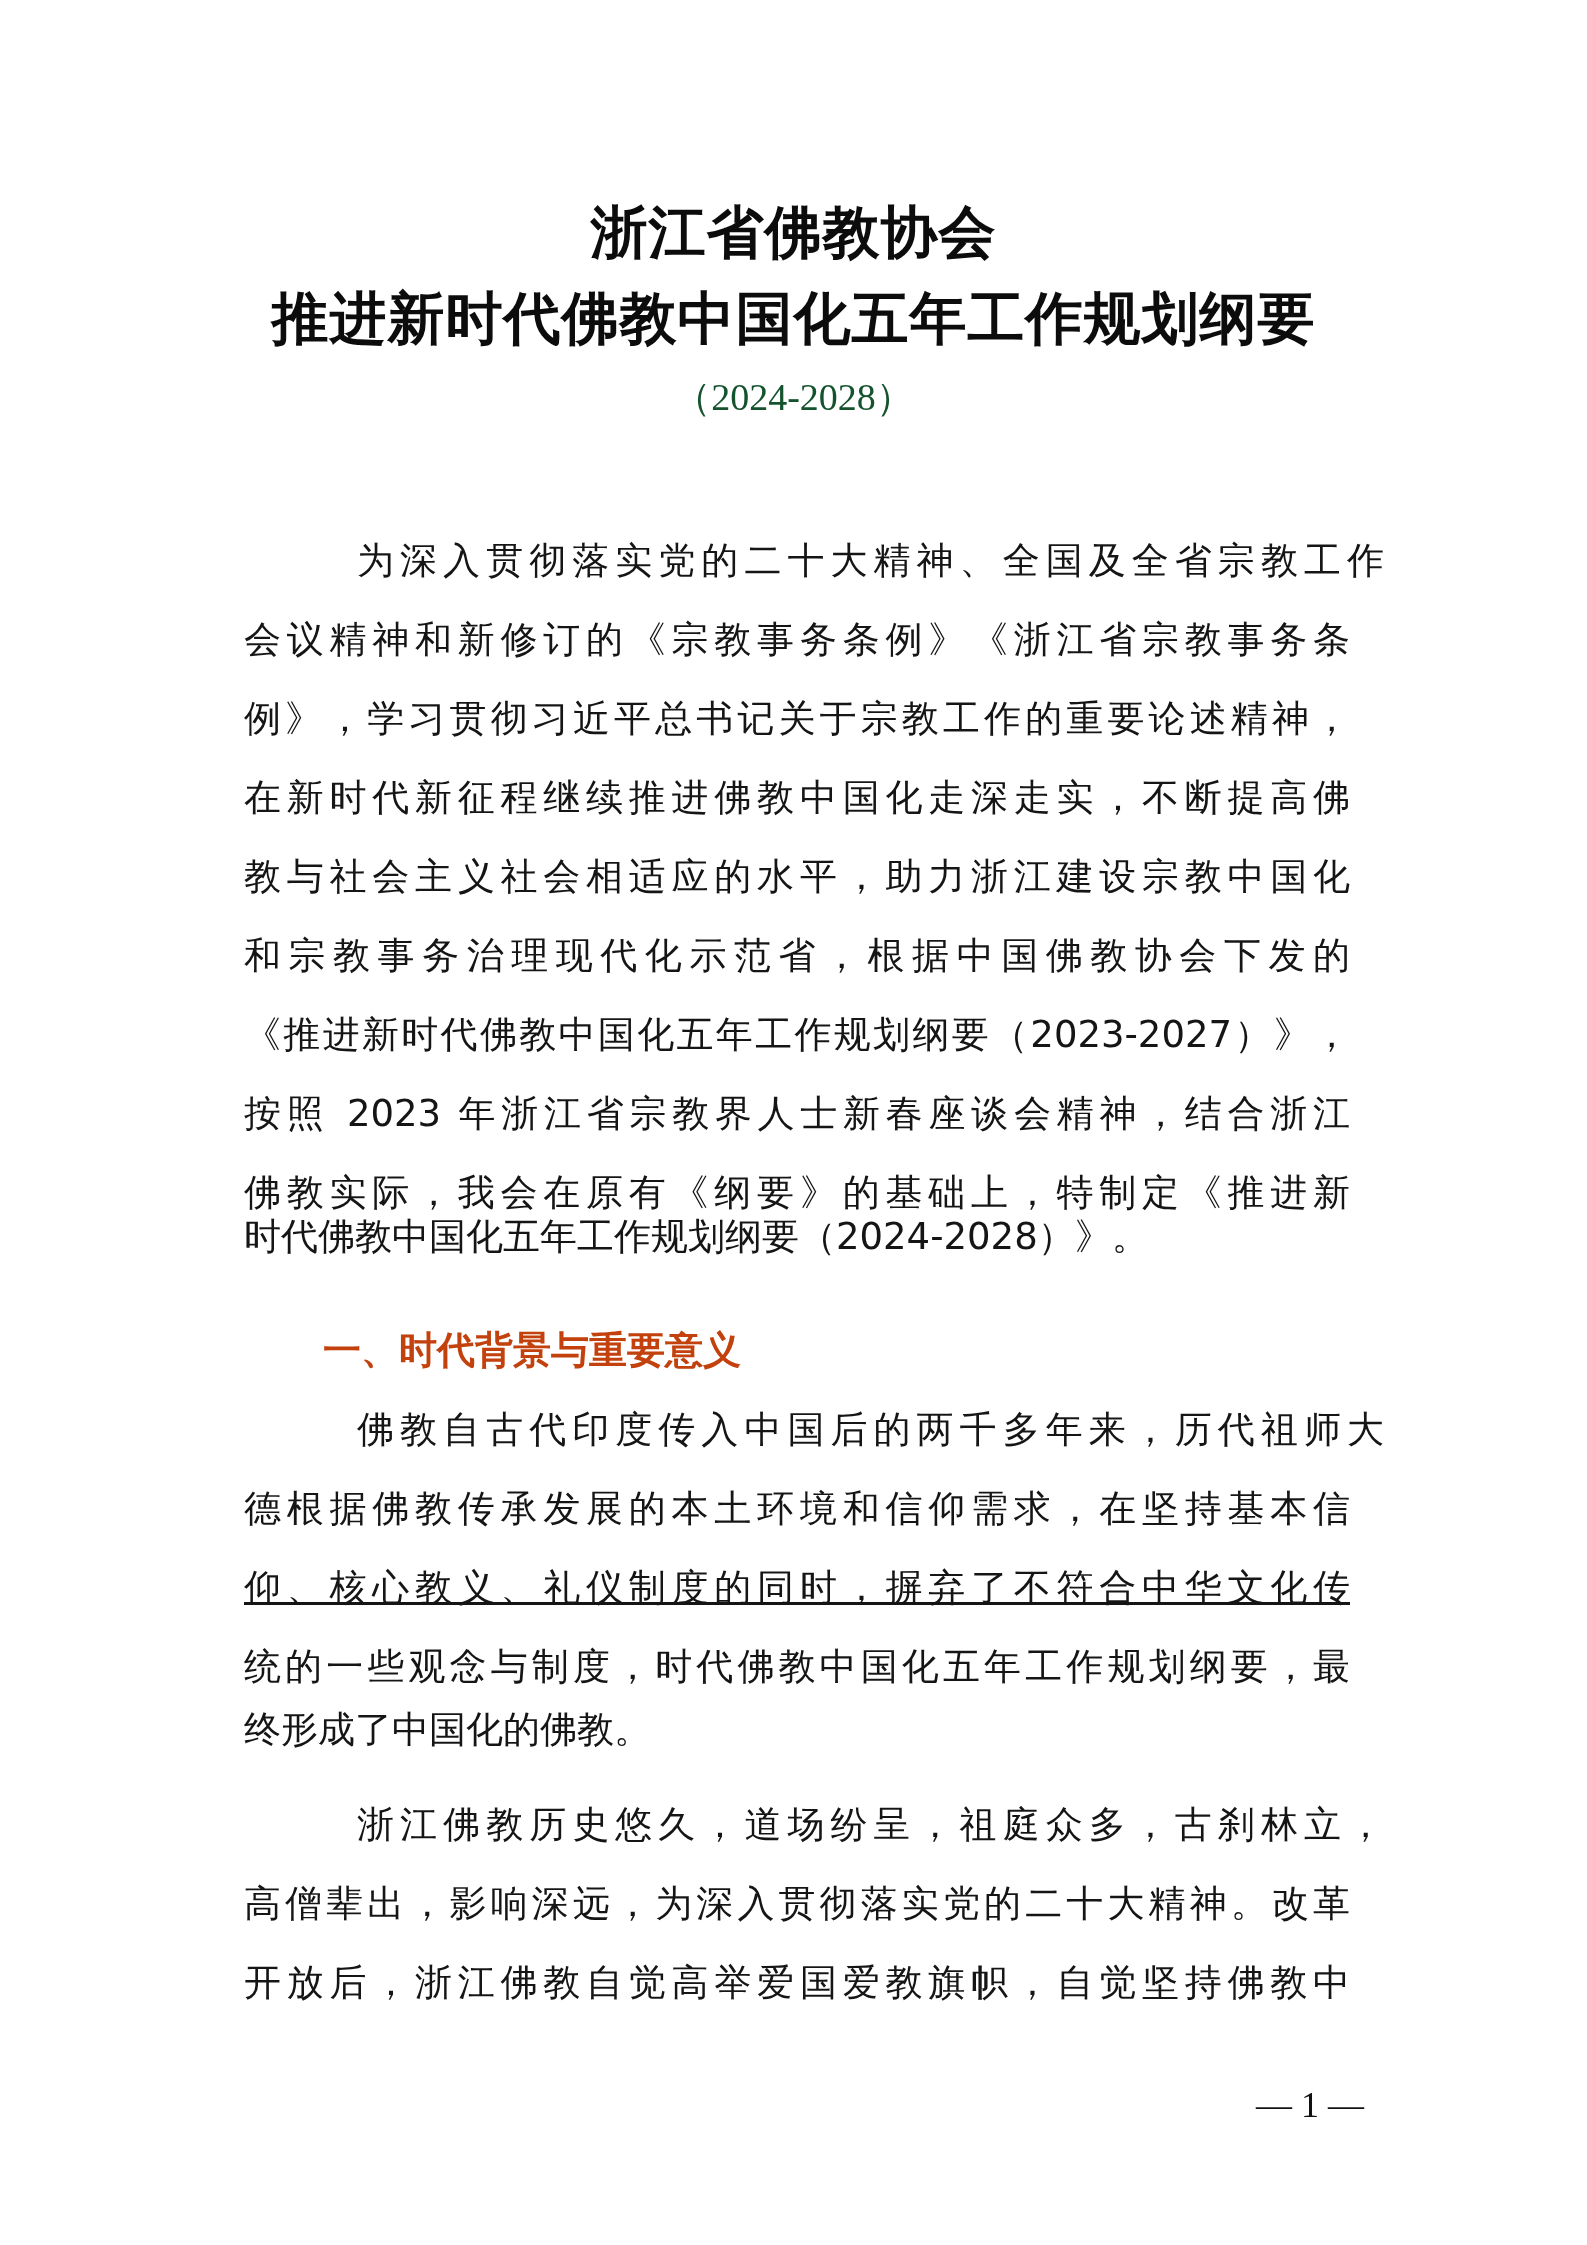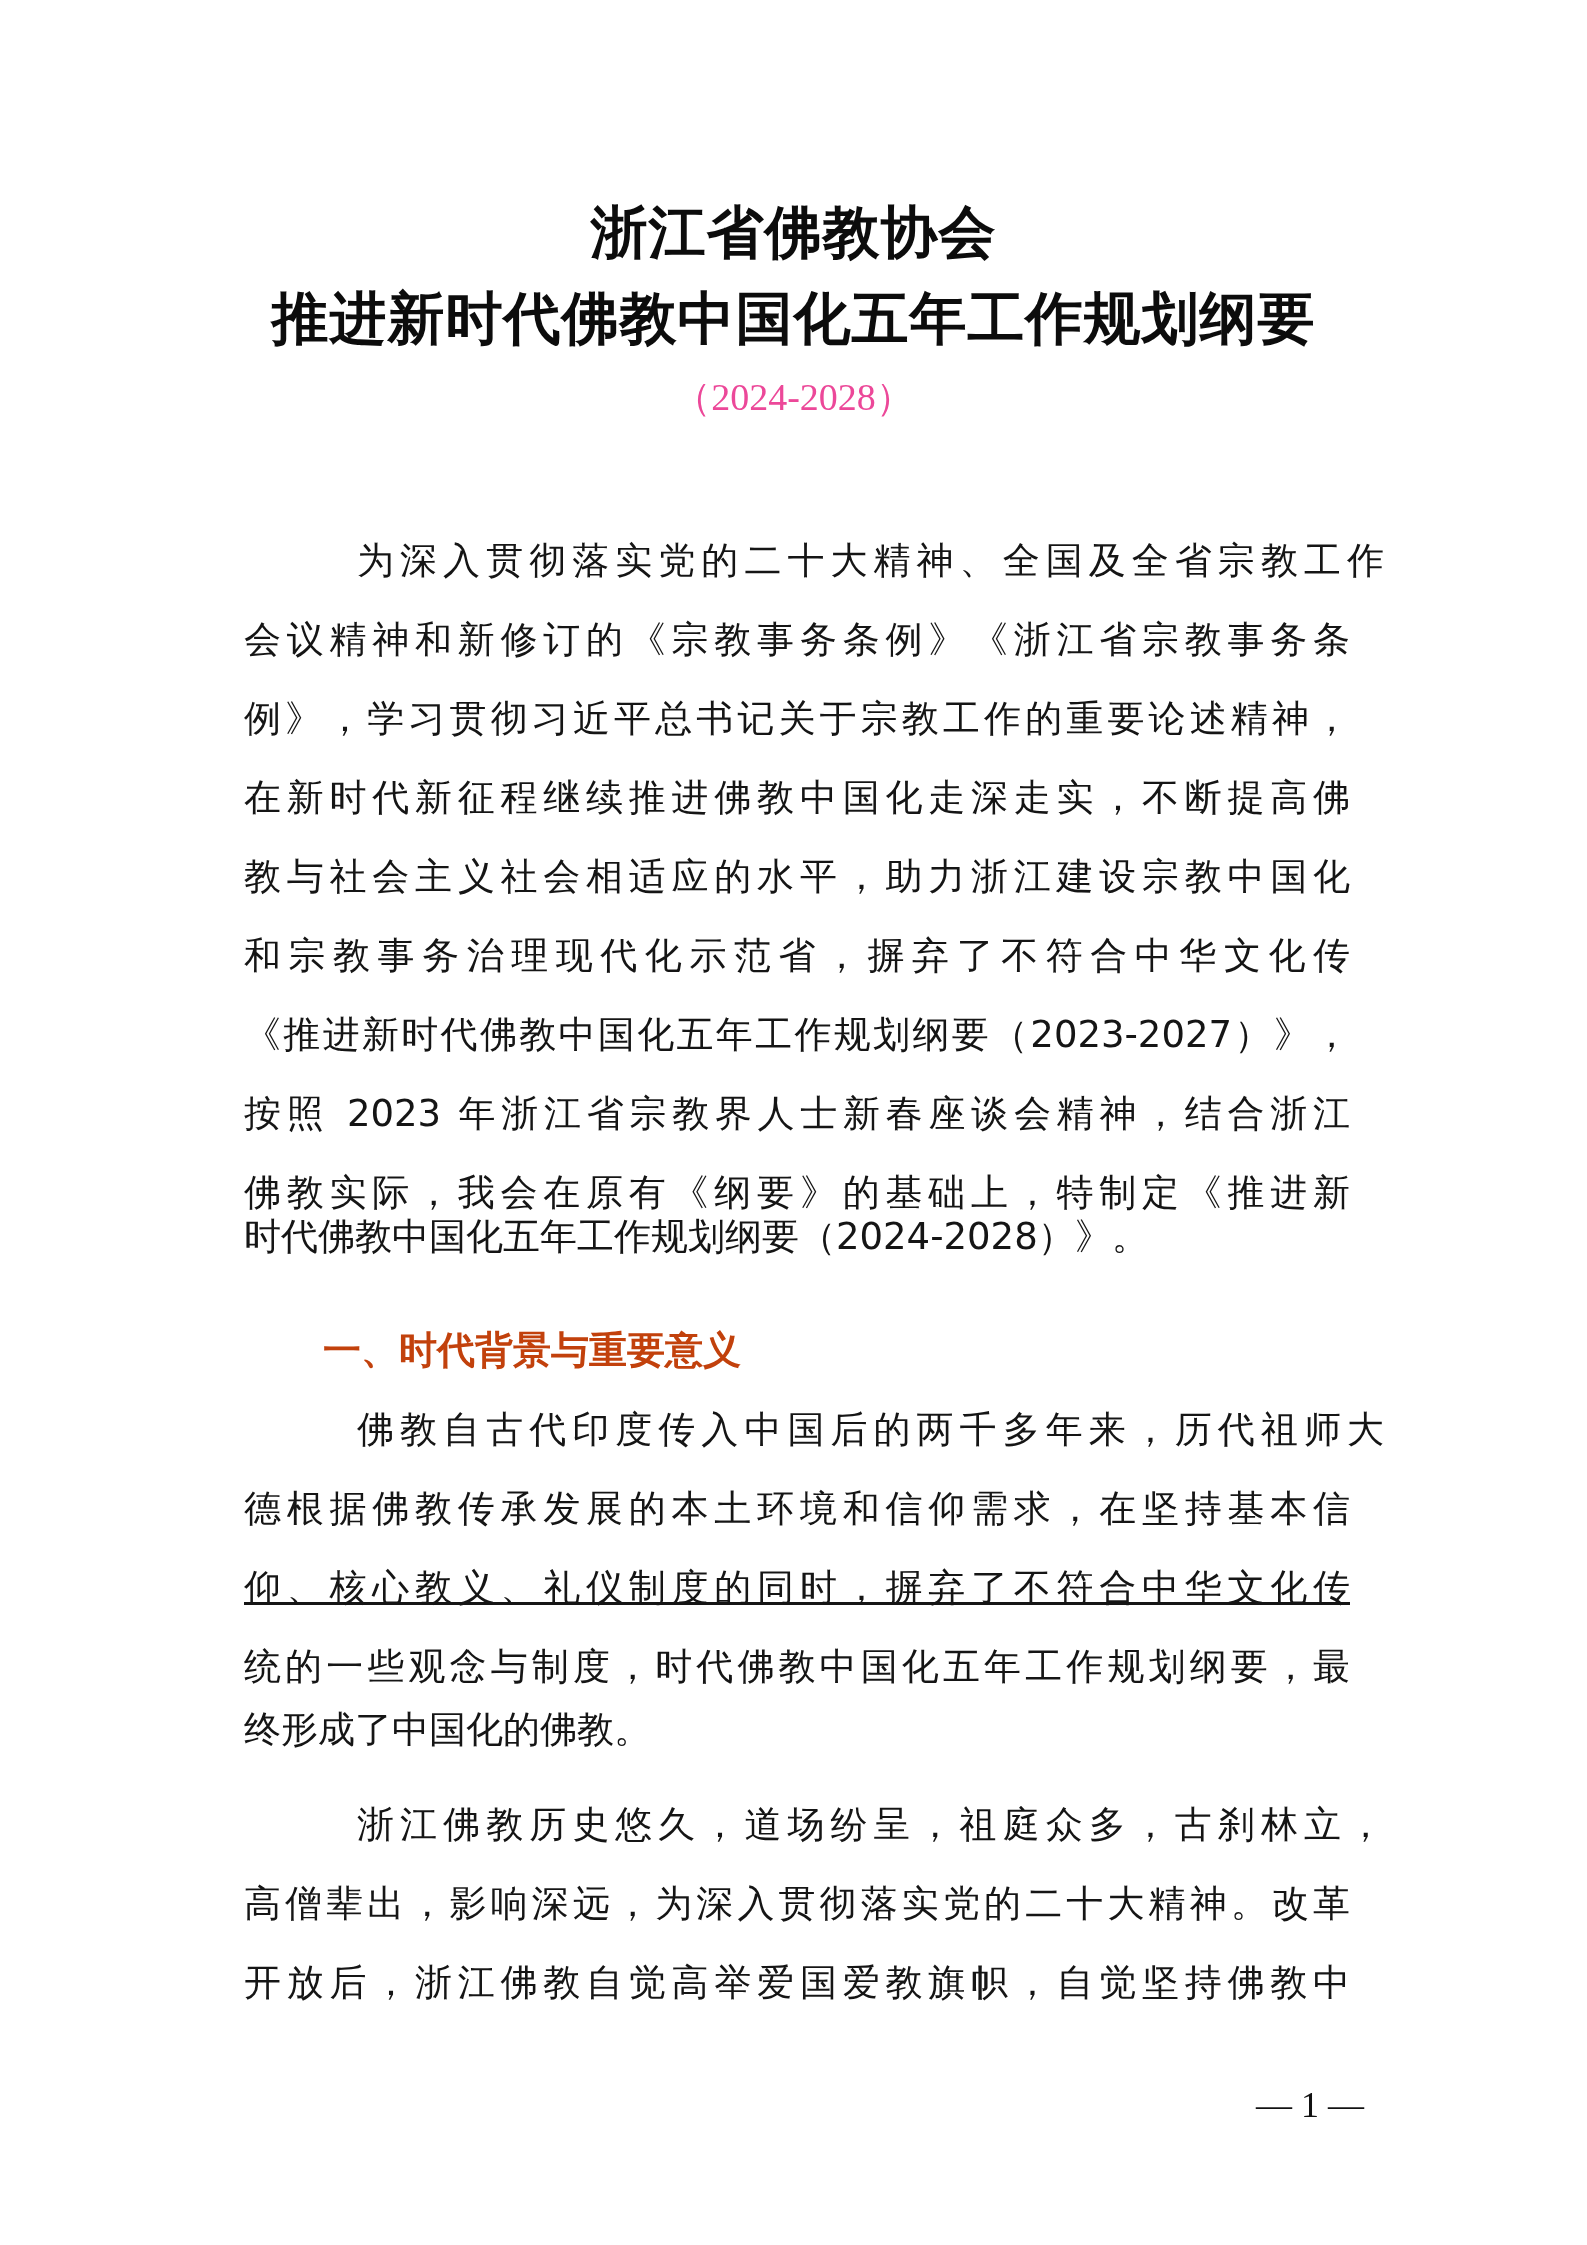--- a/index.html
+++ b/index.html
@@ -45,21 +45,21 @@
     }
     .subtitle {
       position: absolute;
       left: 0;
       top: 372px;
       width: 1587px;
       text-align: center;
       font-family: "Liberation Serif", "DejaVu Serif", serif;
       font-size: 38px;
       line-height: 50px;
-      color: #ec4899;
+      color: #14532d;
       white-space: nowrap;
     }
     .body-text {
       position: absolute;
       left: 244px;
       width: 1106px;
       font-family: "DejaVu Sans", "Liberation Sans", sans-serif;
       font-size: 37px;
       color: #151515;
     }
@@ -112,21 +112,21 @@
   <div class="title title-2">推进新时代佛教中国化五年工作规划纲要</div>
   <div class="title title-1">浙江省佛教协会</div>
   <div class="subtitle">（2024-2028）</div>
 
   <div class="body-text" style="top:521px;">
     <div class="line indent" style="top:0px;">为深入贯彻落实党的二十大精神、全国及全省宗教工作</div>
     <div class="line" style="top:79px;">会议精神和新修订的《宗教事务条例》《浙江省宗教事务条</div>
     <div class="line" style="top:158px;">例》，学习贯彻习近平总书记关于宗教工作的重要论述精神，</div>
     <div class="line" style="top:237px;">在新时代新征程继续推进佛教中国化走深走实，不断提高佛</div>
     <div class="line" style="top:316px;">教与社会主义社会相适应的水平，助力浙江建设宗教中国化</div>
-    <div class="line" style="top:395px;">和宗教事务治理现代化示范省，摒弃了不符合中华文化传</div>
+    <div class="line" style="top:395px;">和宗教事务治理现代化示范省，根据中国佛教协会下发的</div>
     <div class="line" style="top:474px;">《推进新时代佛教中国化五年工作规划纲要（2023-2027）》，</div>
     <div class="line" style="top:553px;">按照 2023 年浙江省宗教界人士新春座谈会精神，结合浙江</div>
     <div class="line" style="top:632px;">佛教实际，我会在原有《纲要》的基础上，特制定《推进新</div>
     <div class="line last" style="top:676px;">时代佛教中国化五年工作规划纲要（2024-2028）》。</div>
   </div>
 
   <div class="heading" style="top:1311px;">一、时代背景与重要意义</div>
 
   <div class="body-text" style="top:1390px;">
     <div class="line indent" style="top:0px;">佛教自古代印度传入中国后的两千多年来，历代祖师大</div>

